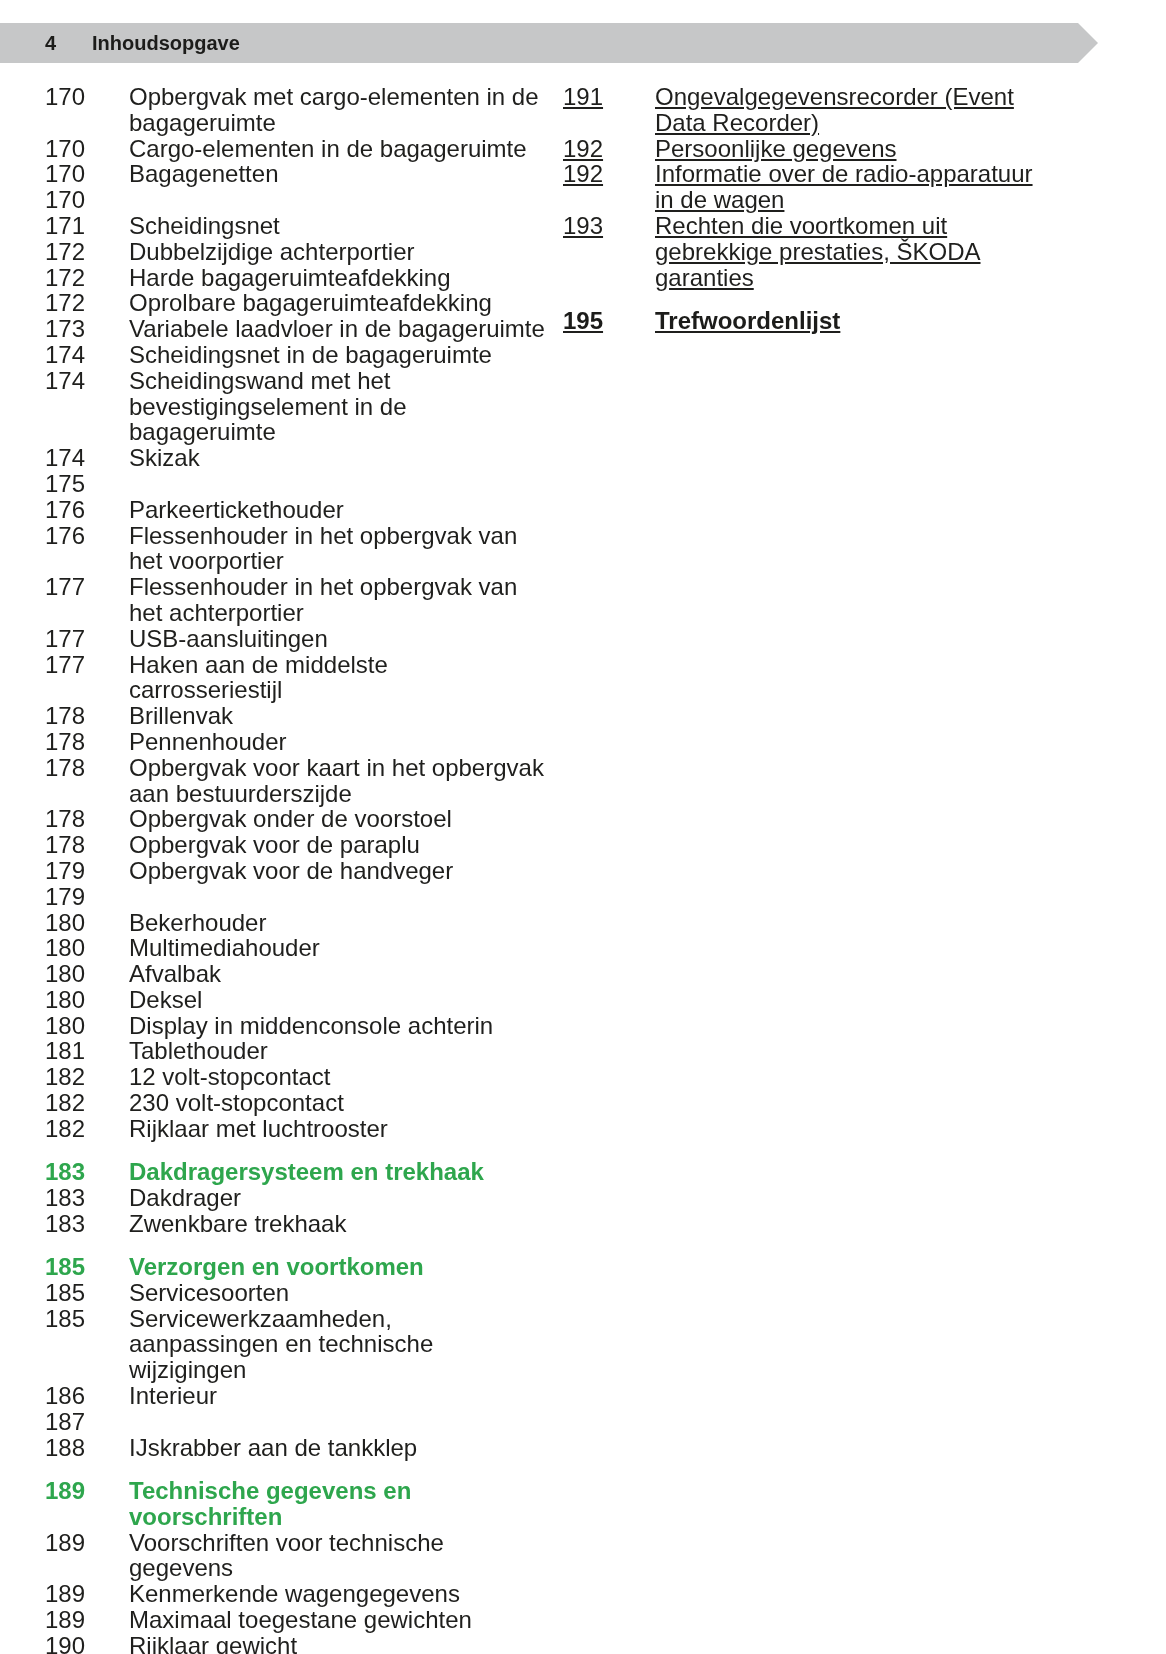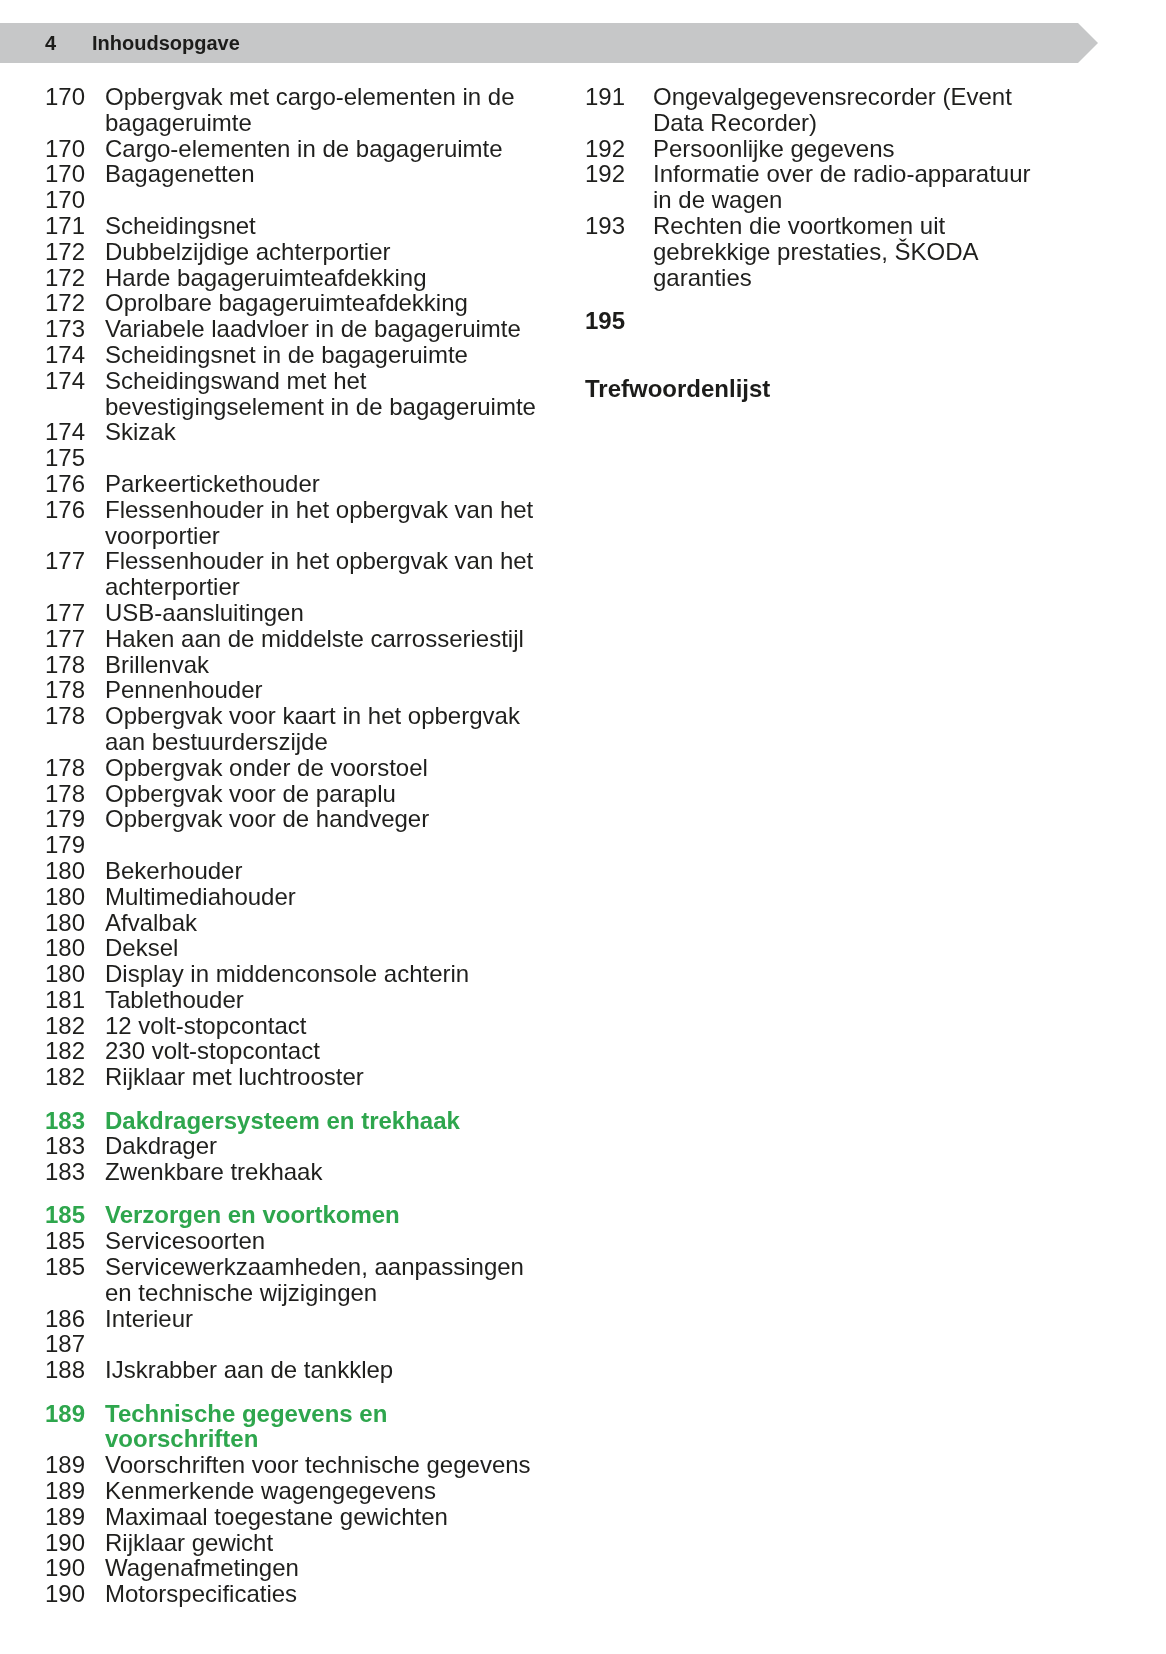--- a/index.html
+++ b/index.html
@@ -26,28 +26,28 @@
     border-top:20px solid transparent;
     border-bottom:20px solid transparent;
     border-left:20px solid #c6c7c8;
   }
   
   .col{
     position:absolute;top:84px;
     font-size:24px;line-height:25.8px;
   }
   .col-left{left:45px;width:500px;}
-  .col-right{left:585px;width:470px;}
+  .col-right{left:563px;width:470px;text-decoration:underline;}
   .row{display:flex;align-items:flex-start;}
   .num{flex:0 0 60px;}
   .col-right .num{flex:0 0 68px;}
-  .label{flex:1;}
+  .label{flex:1;margin-left:24px;}
   .row.section{margin-top:17.5px;font-weight:bold;}
   .row.section .num,.row.section .label{color:var(--green);}
-  .row.index{margin-top:17.5px;font-weight:bold;color:#1c1c1a;flex-direction:column;}
+  .row.index{margin-top:17.5px;font-weight:bold;color:#1c1c1a;}
 </style>
 </head>
 <body>
 
 <div class="page" style="color: rgb(31, 31, 29);">
 
   <div class="banner">
     <span class="pnum">4</span>
     <span class="ptitle">Inhoudsopgave</span>
   </div>

